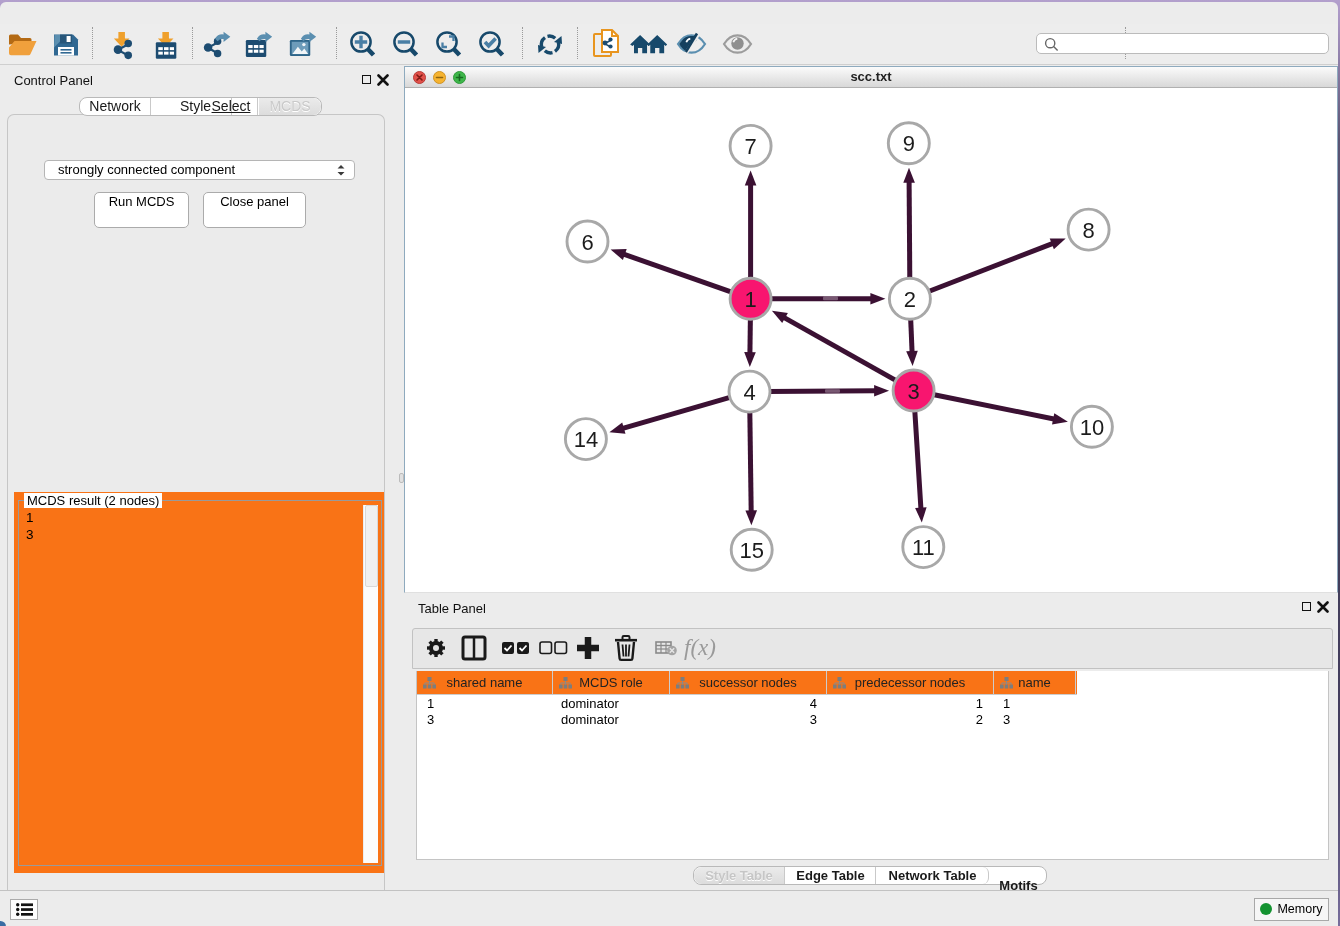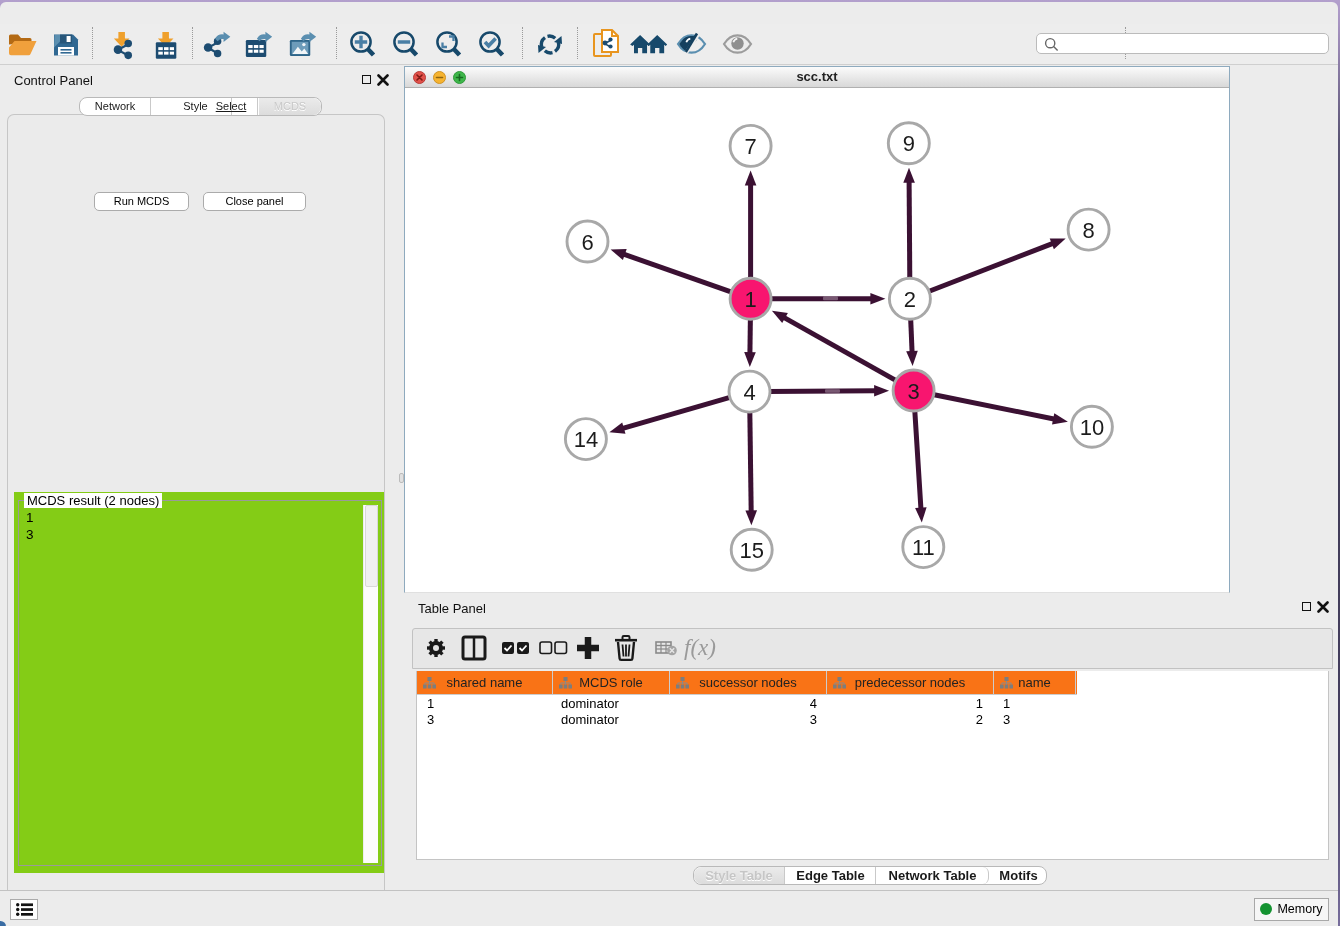--- a/index.html
+++ b/index.html
@@ -20,48 +20,48 @@
   background:#ededed; border-bottom:1px solid #cfcfcf; }
 .tsep { position:absolute; top:3px; height:32px; width:0;
   border-left:1px dotted #9a9a9a; }
 #searchbox { position:absolute; left:1036px; top:9px; width:293px; height:21px;
   background:#ffffff; border:1px solid #bbbbbb; border-radius:5px; }
 
 #cp { position:absolute; left:0; top:63px; width:392px; height:825px; background:#ececec; }
 #cp-title { position:absolute; left:14px; top:8px; font-size:13px; color:#111; }
 #cp-tabs { position:absolute; left:79px; top:32px; width:243px; height:19px;
   background:#fff; border:1px solid #b9b9b9; border-radius:8px; }
-.cptab { position:absolute; top:0; height:17px; font-size:11px;
+.cptab { position:absolute; top:0; height:17px; font-size:14px;
   line-height:17px; text-align:center; color:#1a1a1a; border-right:1px solid #c9c9c9; }
 #tab-mcds { background:linear-gradient(#ebebeb,#dcdcdc); border-right:none;
   border-radius:0 8px 8px 0; color:#c9c9c9; text-shadow:0 1px 0 #ffffff; }
 #cp-content { position:absolute; left:7px; top:49px; width:378px; height:817px;
   background:#ebebeb; border:1px solid #c6c6c6; border-radius:7px 7px 0 0; border-bottom:none;}
 #opt-label { position:absolute; left:0; top:70px; width:100%; text-align:center;
   font-size:13px; color:#000; }
 #dd { position:absolute; left:44px; top:95px; width:311px; height:20px;
   background:#fff; border:1px solid #b5b5b5; border-radius:4px;
   font-size:13px; line-height:18px; padding-left:13px; color:#000; }
-.btn { position:absolute; top:127px; height:19px; background:#fff;
-  border:1px solid #ababab; border-radius:5px; font-size:11px; line-height:17px;
+.btn { position:absolute; top:127px; height:36px; background:#fff;
+  border:1px solid #ababab; border-radius:5px; font-size:13px; line-height:17px;
   text-align:center; color:#000; }
-#results-white { position:absolute; left:14px; top:427px; width:370px; height:381px; background:#84cc16; }
+#results-white { position:absolute; left:14px; top:427px; width:370px; height:381px; background:#f97316; }
 #fieldset { position:absolute; left:4px; top:8px; width:364px; height:366px;
   border:1px solid #9a9a9a; }
 #fieldset-label { position:absolute; left:5px; top:-8px; background:#fff;
   padding:0 3px; font-size:13px; color:#000; }
 #resline { position:absolute; left:7px; top:8px; font-size:13.5px; color:#000; line-height:17px; }
 #res-sb { position:absolute; left:344px; top:4px; width:15px; height:358px; background:#fcfcfc; border-left:1px solid #ededed;}
 #res-thumb { position:absolute; left:1px; top:0px; width:13px; height:82px;
   background:#f0f0f0; border:1px solid #d8d8d8; border-radius:2px; }
 
 #vdiv-grip { position:absolute; left:399px; top:471px; width:5px; height:10px;
   background:#e0e0e0; border:1px solid #bbb; border-radius:2px; }
 
-#netwin { position:absolute; left:404px; top:64px; width:826px; height:527px;
+#netwin { position:absolute; left:404px; top:64px; width:934px; height:527px;
   background:#ffffff; border:1px solid #8eaabe; border-bottom:1px solid #e0e0e0; }
 #nettitle { position:absolute; left:0; top:0; width:100%; height:21px;
   background:linear-gradient(#fbfbfb,#d8d8d8); border-bottom:1px solid #b0b0b0; }
 #nettitle span { display:block; text-align:center; font-size:13px; font-weight:bold; color:#222; line-height:20px; }
 .mac { position:absolute; top:4px; width:13px; height:13px; border-radius:50%; }
 
 #tp { position:absolute; left:392px; top:591px; width:946px; height:297px; background:#ececec; }
 #tp-title { position:absolute; left:26px; top:8px; font-size:13px; color:#111; }
 #tp-toolbar { position:absolute; left:20px; top:35px; width:921px; height:41px;
   background:#e7e7e7; border:1px solid #c2c2c2; border-radius:3px 3px 0 0; }
@@ -73,21 +73,21 @@
   font-size:13px; line-height:23px; text-align:center; color:#222; }
 .td { position:absolute; font-size:13px; color:#000; line-height:16px; }
 .orgicon { position:absolute; left:6px; top:6px; }
 
 #bot-tabs { position:absolute; left:301px; top:273px; height:19px; width:354px;
   background:#fff; border:1px solid #b9b9b9; border-radius:8px; }
 .btab { position:absolute; top:0; height:17px; font-size:13px; font-weight:bold;
   line-height:17px; text-align:center; color:#1a1a1a; border-right:1px solid #c9c9c9; }
 #btab-node { background:linear-gradient(#ebebeb,#dcdcdc); border-radius:8px 0 0 8px;
   color:#c6c6c6; text-shadow:0 1px 0 #ffffff; }
-.btab:last-child { border-right:none; }
+.btab:last-child { border-right:none;margin-top:10px; }
 
 #statusbar { position:absolute; left:0; top:888px; width:1338px; height:38px;
   background:#ececec; border-top:1px solid #c2c2c2; }
 #listbtn { position:absolute; left:10px; top:8px; width:28px; height:21px;
   background:#fdfdfd; border:1px solid #ababab; }
 #membtn { position:absolute; left:1254px; top:7px; width:75px; height:23px;
   background:#f6f6f6; border:1px solid #a8a8a8;
   font-size:12.5px; line-height:21px; text-align:center; color:#000; }
 </style>
 </head>
@@ -260,20 +260,23 @@
           <path d="M1.5 1.5 L10.5 10.5 M10.5 1.5 L1.5 10.5" stroke="#111" stroke-width="2.6" stroke-linecap="round"></path>
         </svg>
     </div>
     <div id="cp-content"></div>
     <div id="cp-tabs">
       <div class="cptab" style="left:0; width:71px; border-radius:8px 0 0 8px;">Network</div>
       <div class="cptab" style="left:80px; width:72px;">Style</div>
       <div class="cptab" style="left:125px; width:53px;text-decoration:underline;">Select</div>
       <div class="cptab" id="tab-mcds" style="left:179px; width:62px;">MCDS</div>
     </div>
+    <div id="dd">strongly connected component<svg width="10" height="13" viewBox="0 0 10 13" style="position:absolute; right:8px; top:3px;">
+          <path d="M1.5 4.6 L5 1 L8.5 4.6 z M1.5 8 L5 11.6 L8.5 8 z" fill="#3a3a3a"></path>
+        </svg></div>
     <div class="btn" id="btn-run" style="left:94px; width:95px;">Run MCDS</div>
     <div class="btn" id="btn-close" style="left:203px; width:103px;">Close panel</div>
     <div id="results-white">
       <div id="fieldset">
         <div id="fieldset-label">MCDS result (2 nodes)</div>
         <div id="resline">1<br>3</div>
         <div id="res-sb">
             <div id="res-thumb"></div>
           </div>
       </div>

